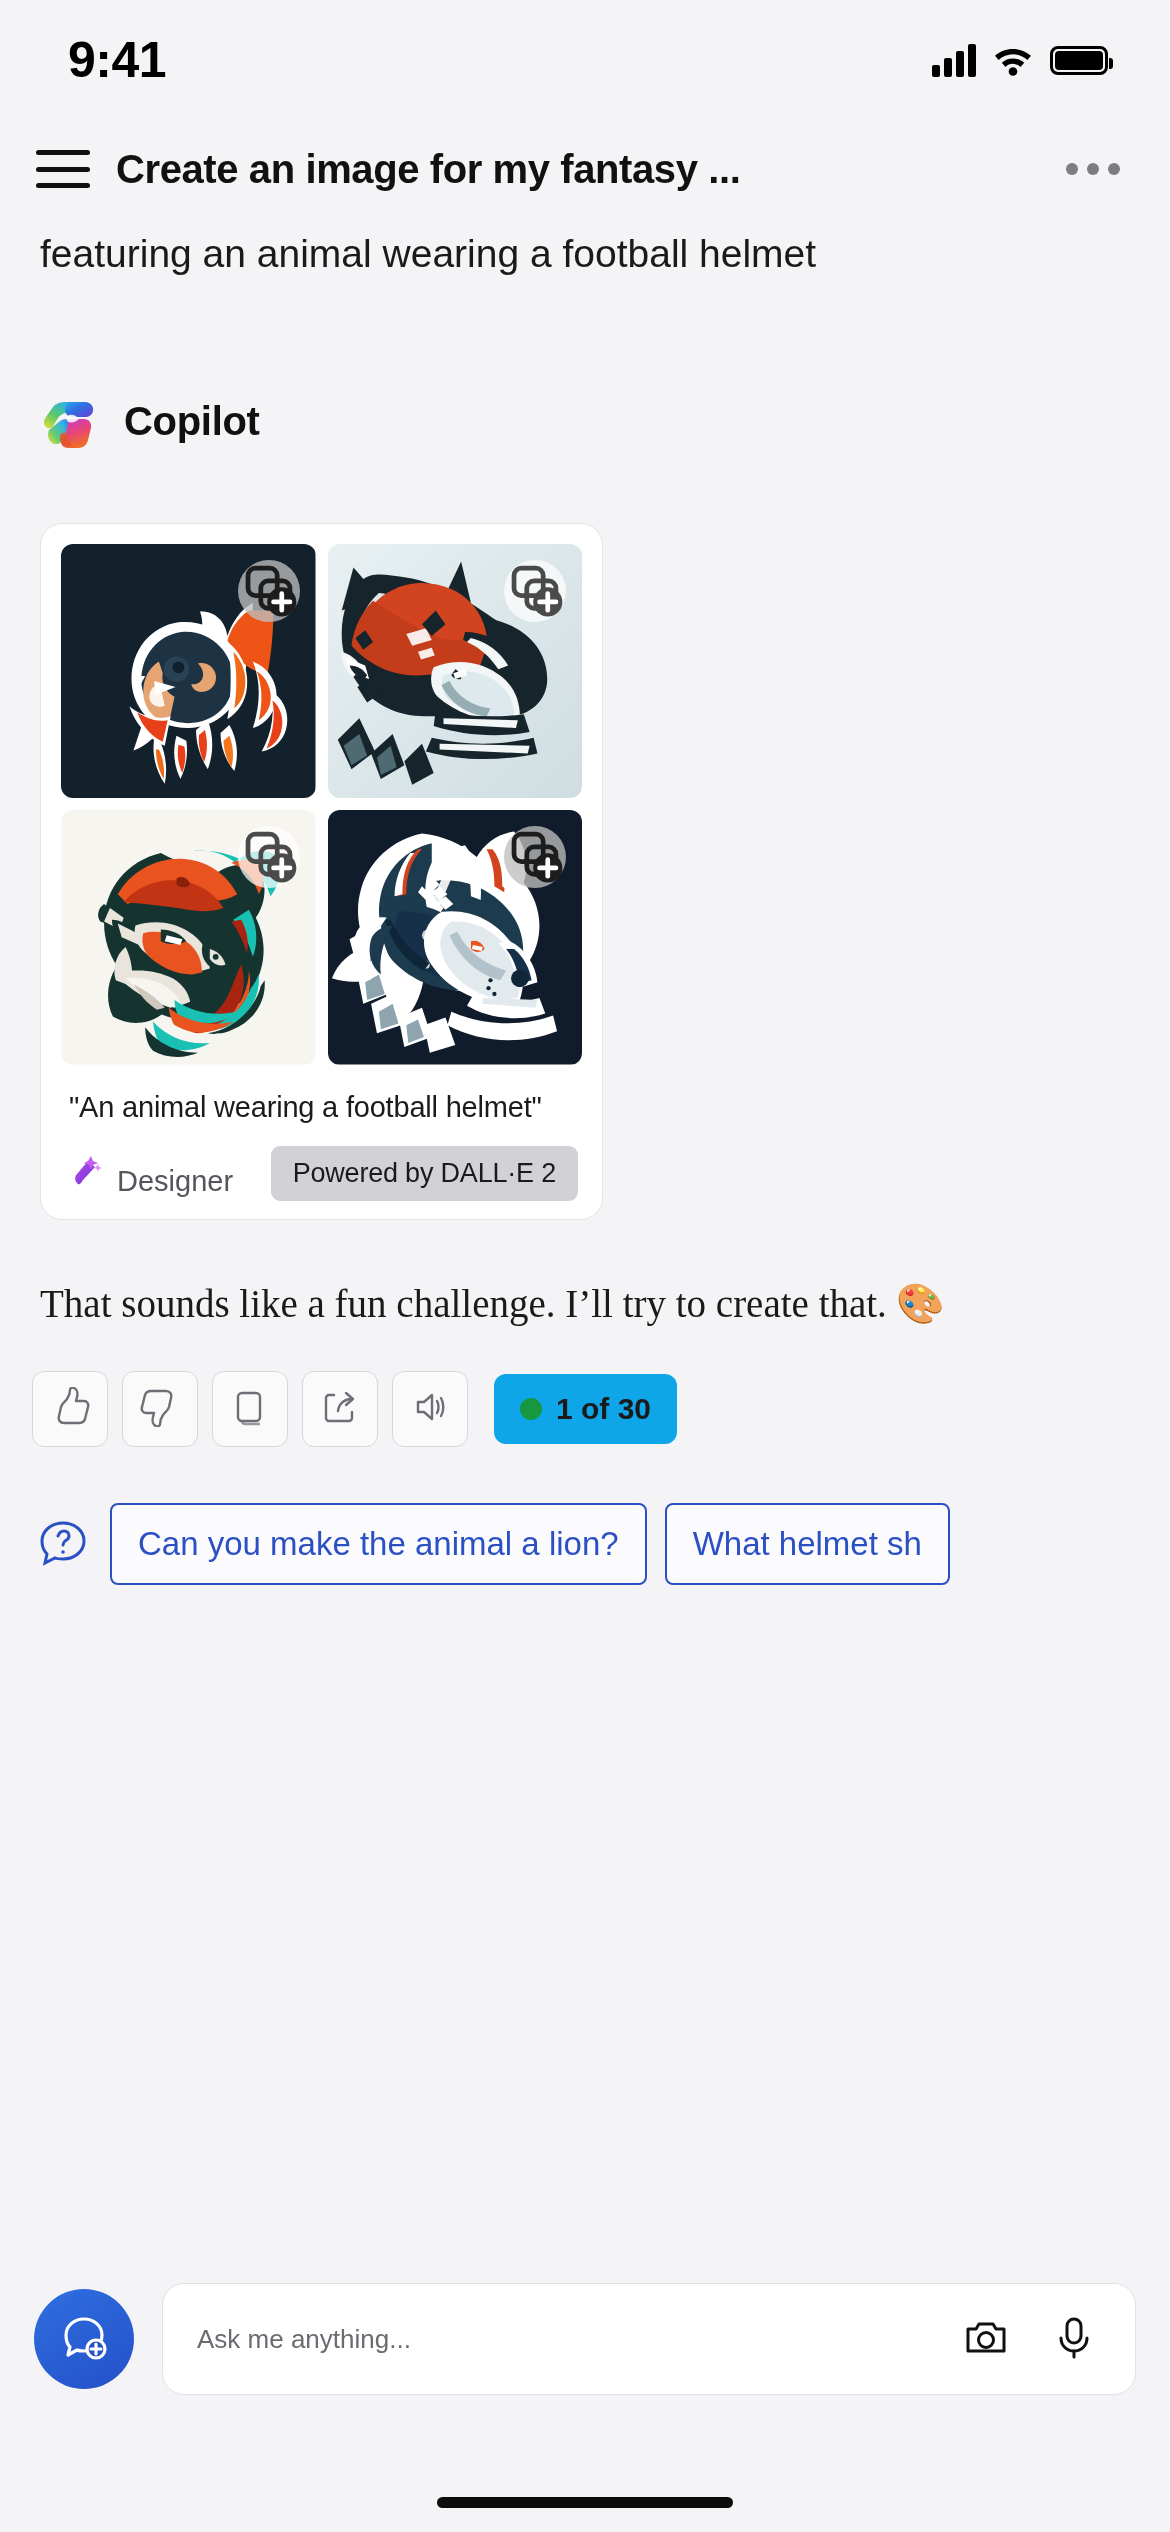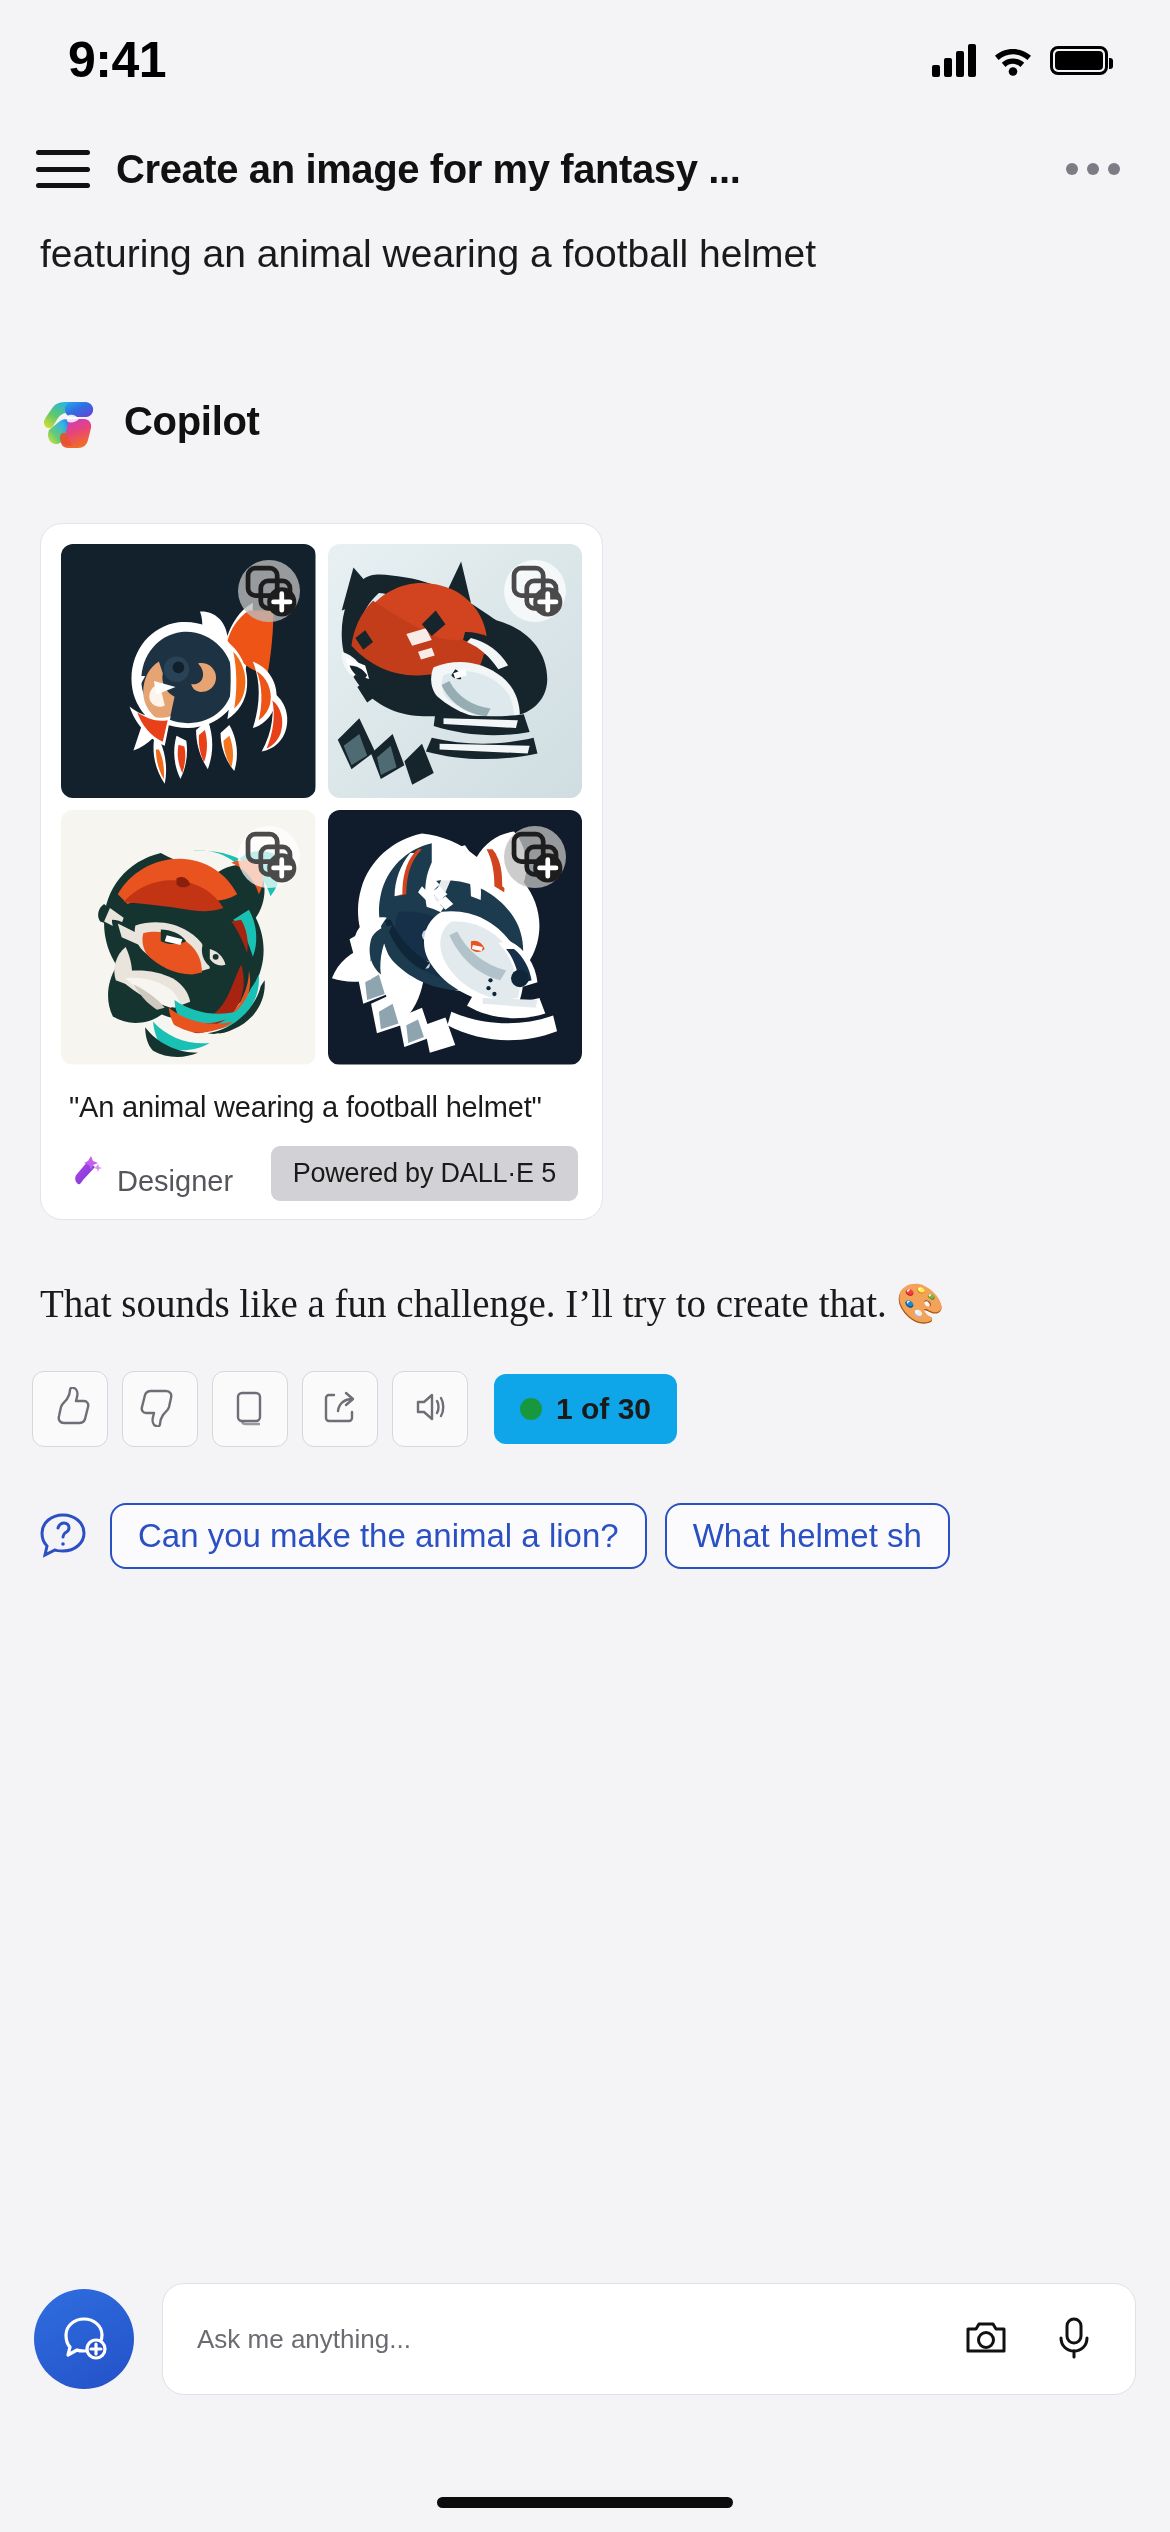--- a/index.html
+++ b/index.html
@@ -99,22 +99,22 @@
     display:flex; align-items:center; gap:14px; background:#0ea5e9;
     border-radius:12px; padding:18px 26px; margin-left:12px;font-weight:bold;
   }
   .green-dot { width:22px; height:22px; border-radius:50%; background:#17983f; }
   .counter-label { font-size:30px; color:#1a1a1a; }
 
   
   .suggestions { display:flex; align-items:center; gap:18px; padding:0 34px; margin-top:56px; }
   .q-icon { width:58px; height:58px; flex:none; }
   .chip {
-    border:2px solid #2b50c4; border-radius:16px; background:#fbfbfd;
-    color:#2b50c4; font-size:33px; padding:12px 26px; white-space:nowrap; cursor:pointer;
+    border:2px solid #2b50c4; border-radius:8px; background:#fbfbfd;
+    color:#2b50c4; font-size:33px; padding:20px 26px; white-space:nowrap; cursor:pointer;
   }
 
   
   .composer {
     position:absolute; left:0; right:0; bottom:0; height:336px;
     background:#f4f4f6; display:flex; align-items:center; padding:0 34px; gap:28px;
   }
   .new-chat {
     width:100px; height:100px; border-radius:50%; flex:none; cursor:pointer;
     background:linear-gradient(150deg,#2f6fe0 0%,#2450c8 100%);
@@ -435,21 +435,21 @@
                   <stop offset="100%" stop-color="#7a2fd6"></stop>
                 </linearGradient>
               </defs>
             <path d="M9 30c-3-2-4-7-1-10l11-13 7 6-12 13c-2 3-3 5-5 4z" fill="url(#dg)"></path>
             <path d="M19 7l3-5 2 5 5 2-5 2-2 5-2-5-5-2z" fill="#c45ef0"></path>
             <path d="M27 13l2-3 1 3 3 1-3 1-1 3-1-3-3-1z" fill="#d98cf5"></path>
           </svg>
         </span>
         <span class="designer-label">Designer</span>
       </div>
-      <div class="dalle-badge">Powered by DALL·E 5</div>
+      <div class="dalle-badge">Powered by DALL·E 2</div>
     </div>
   </div>
 
   <div class="reply">That sounds like a fun challenge. I’ll try to create that. 🎨</div>
 
   <div class="actions">
     <div class="act-btn">
       <span>
         <svg viewBox="0 0 40 40" width="40" height="40" fill="none" stroke="#6e6e76" stroke-width="2.4" stroke-linejoin="round">
           <path d="M14 36c-4 0-6-3-5-7l2-9c1-4 4-5 6-8 2-3 3-6 3-9 0-2 2-3 4-2 3 1 4 5 3 9l-1 4h8c3 0 5 3 4 6l-3 12c-1 3-3 4-6 4z"></path>

